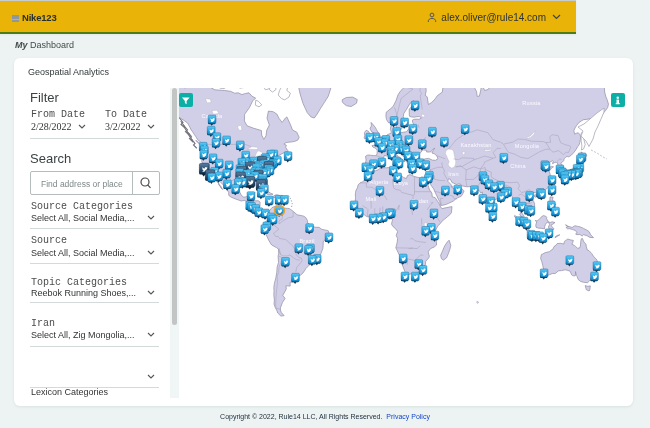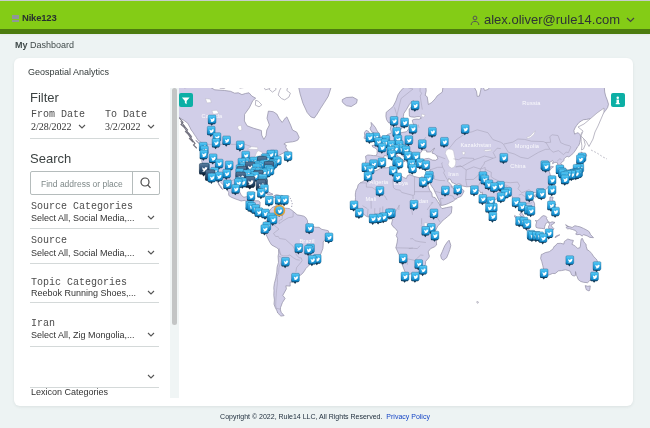--- a/index.html
+++ b/index.html
@@ -1,24 +1,24 @@
 <!DOCTYPE html>
 <html><head><meta charset="utf-8">
 <style>
 * { margin:0; padding:0; box-sizing:border-box; }
 html,body { width:650px; height:428px; overflow:hidden; background:#edf3f3; font-family:"Liberation Sans", sans-serif; position:relative; }
-.nav { position:absolute; left:0; top:0; width:650px; height:34px; background:#84cc16; border-top:1px solid #c7cccc; border-bottom:5px solid #4d7c0f; box-shadow:0 1px 2px rgba(0,0,0,0.04); }
+.nav { position:absolute; left:0; top:0; width:576px; height:34px; background:#eab308; border-top:1px solid #c7cccc; border-bottom:2px solid #4d7c0f; box-shadow:0 1px 2px rgba(0,0,0,0.04); }
 .burger { position:absolute; left:12px; top:14px; width:7px; height:7px; }
 .burger div { height:1.6px; background:#8f9898; margin-bottom:0.9px; }
 .brand { position:absolute; left:22px; top:11px; font-size:9.5px; font-weight:bold; color:#28302f; letter-spacing:-0.2px; }
-.user { position:absolute; right:15px; top:10px; font-size:13px; color:#2e3436; }
+.user { position:absolute; right:15px; top:10px; font-size:10px; color:#2e3436; }
 .uic { display:inline-block; vertical-align:-2px; margin-right:4px; }
 .uchev { display:inline-block; margin-left:6px; vertical-align:1px; }
 .crumb { position:absolute; left:15px; top:40px; font-size:9px; color:#414b4b; }
-.crumb b { font-weight:bold; }
+.crumb b { font-weight:bold;font-style:italic; }
 .card { position:absolute; left:14px; top:58px; width:619px; height:348px; background:#fff; border-radius:6px; box-shadow:0 1px 3px rgba(60,80,80,0.10); }
 .gtitle { position:absolute; left:28px; top:67px; font-size:9px; font-weight:normal; color:#333a3a; }
 .h1 { position:absolute; left:30px; top:90px; font-size:13px; color:#3c4242; }
 .lab { font-family:Liberation Mono, monospace; font-size:10px; color:#4c4c4c; position:absolute; left:31px; }
 .val { font-size:9px; color:#333; position:absolute; left:31px; white-space:nowrap; }
 .ser { font-family:"Liberation Serif", serif; }
 .sep { position:absolute; left:30px; width:129px; border-top:1px solid #d4d9d9; }
 .chev { position:absolute; line-height:0; }
 .chev svg { display:block; }
 .sbox { position:absolute; left:30px; top:171px; width:130px; height:24px; border:1px solid #b5bcbc; border-radius:2px; background:#fff; }

